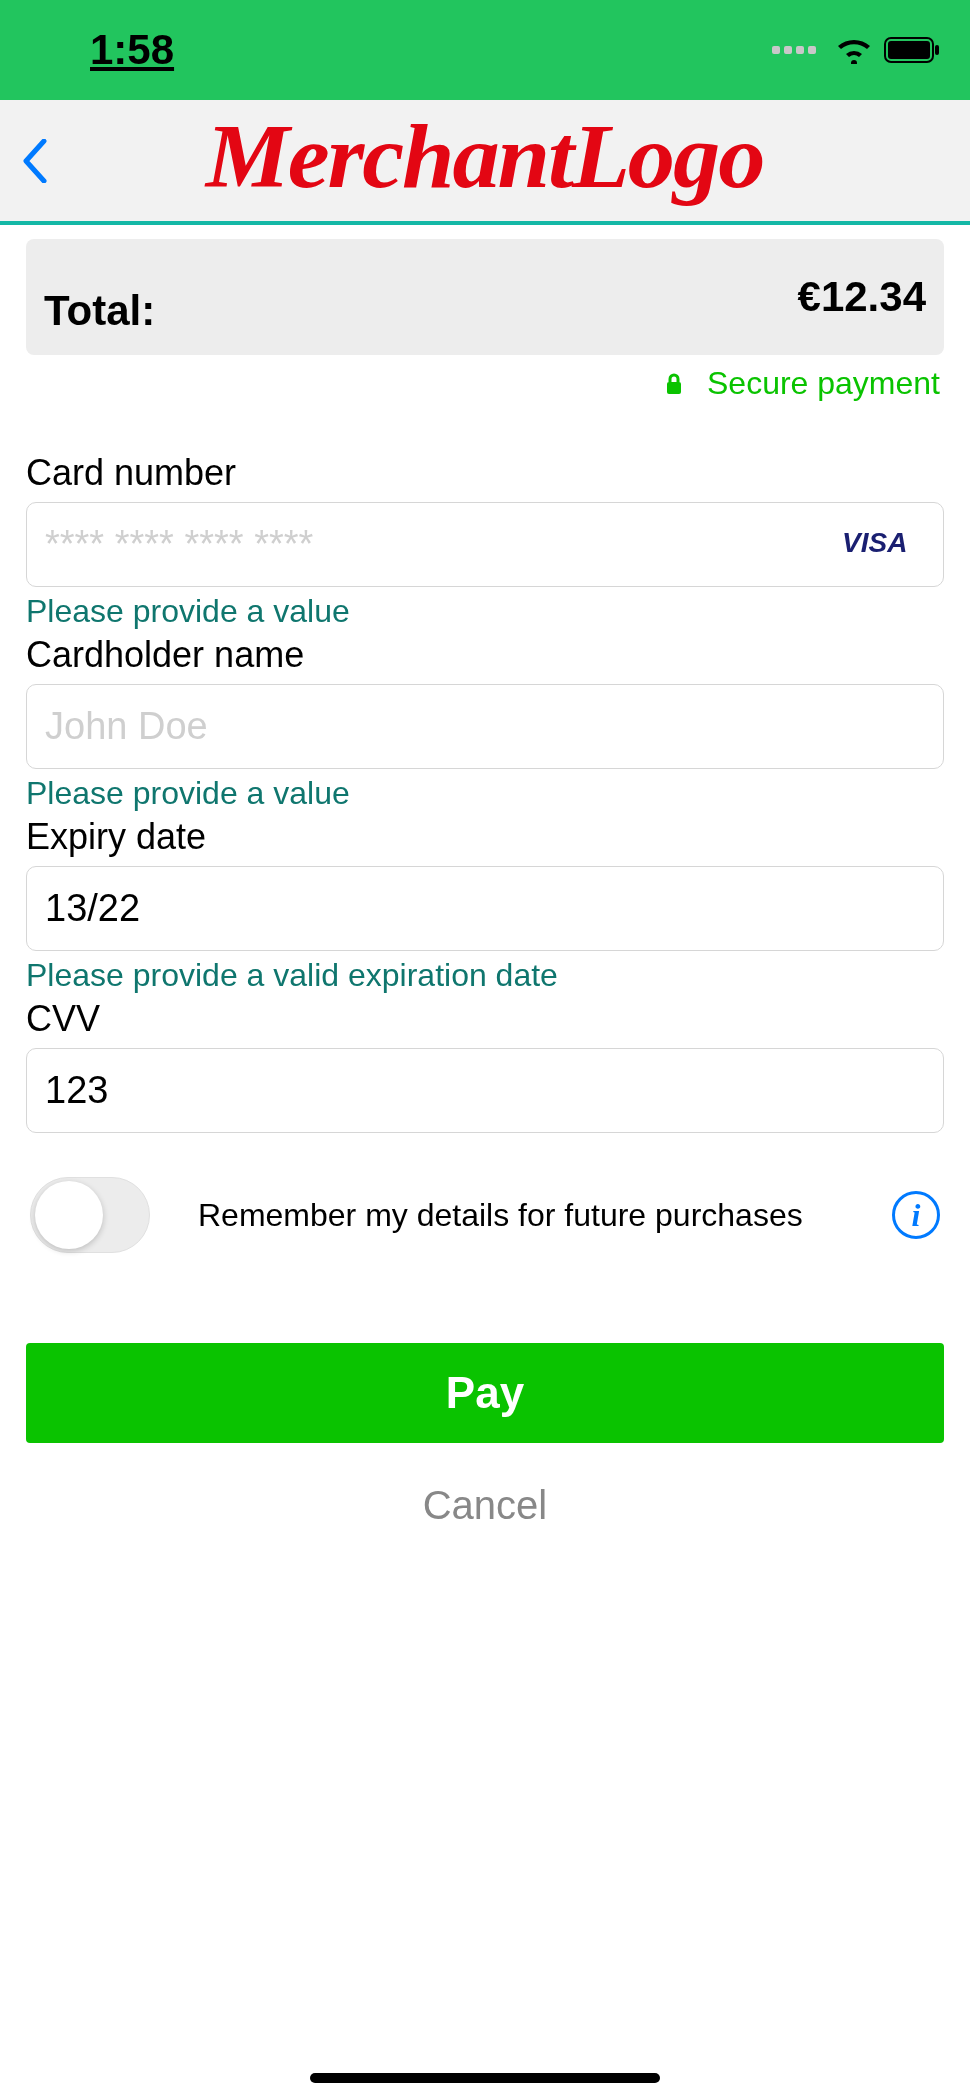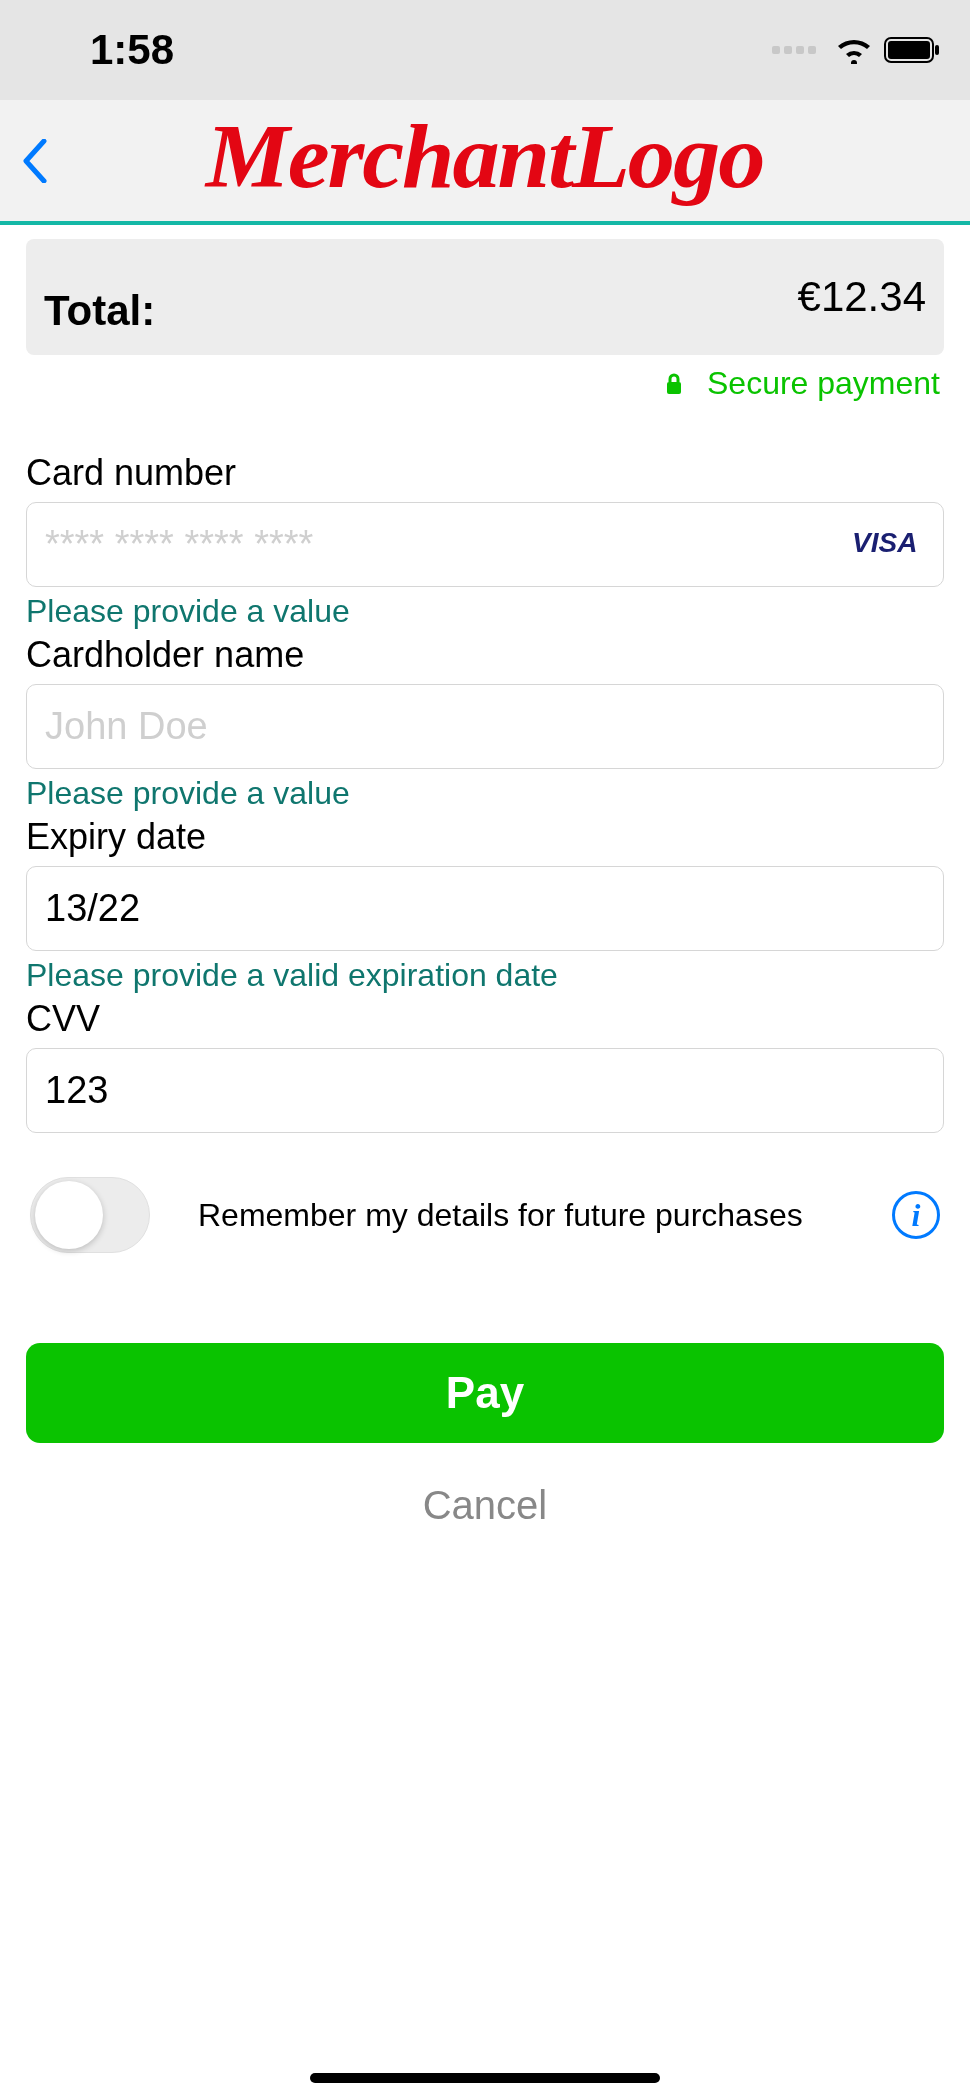--- a/index.html
+++ b/index.html
@@ -1,45 +1,45 @@
 <!DOCTYPE html>
 <html><head>
 <meta charset="utf-8">
 <style>
   * { box-sizing: border-box; margin: 0; padding: 0; }
   html, body { width: 970px; height: 2099px; font-family: -apple-system, "Helvetica Neue", Arial, sans-serif; background: #f2f2f2; color: #000; }
   .screen { width: 970px; height: 2099px; background: #fff; display: flex; flex-direction: column; position: relative; }
-  .statusbar { height: 100px; background: #e5e5e5; display: flex; align-items: center; justify-content: space-between; padding: 0 30px 0 90px; }
+  .statusbar { height: 100px; background: #22c55e; display: flex; align-items: center; justify-content: space-between; padding: 0 30px 0 90px; text-decoration: underline; }
   .statusbar .time { font-size: 42px; font-weight: 600; }
   .statusbar .right { display: flex; align-items: center; gap: 12px; }
   .dots { display: flex; gap: 4px; margin-right: 8px; }
   .dots span { width: 8px; height: 8px; background: #c8c8c8; border-radius: 2px; }
   .topbar { height: 125px; background: #f2f2f2; border-bottom: 4px solid #14b8a6; display: flex; align-items: center; position: relative; }
   .back { width: 70px; height: 100%; display: flex; align-items: center; justify-content: center; position: absolute; left: 0; }
   .logo-wrap { flex: 1; display: flex; align-items: center; justify-content: center; }
   .logo-text { font-family: "Brush Script MT", cursive; font-size: 90px; font-weight: 700; color: #e30613; font-style: italic; line-height: 1; transform: translateY(-4px) scaleX(1.05); letter-spacing: -2px; }
   .content { flex: 1; background: #fff; padding: 0 26px; display: flex; flex-direction: column; }
   .total-row { background: #ededed; border-radius: 8px; margin-top: 14px; padding: 20px 18px; display: flex; justify-content: space-between; align-items: center; }
   .total-label { font-size: 42px; font-weight: 700; margin-top: 28px; }
-  .total-amount { font-size: 42px; font-weight: 400; }
+  .total-amount { font-size: 42px; font-weight: 700; }
   .secure-row { display: flex; justify-content: flex-end; align-items: center; gap: 24px; margin-top: 10px; margin-bottom: 50px; padding-right: 4px; }
   .secure-text { color: #0ac300; font-size: 32px; }
   .field-label { font-size: 36px; font-weight: 400; margin-bottom: 8px; margin-top: 0; }
   .field-block { margin-bottom: 4px; }
   .input-wrap { position: relative; }
   .input { width: 100%; border: 1px solid #d6d6d6; border-radius: 10px; padding: 20px 18px; font-size: 38px; background: #fff; color: #000; font-family: inherit; }
   .input::placeholder { color: #cfcfcf; }
-  .card-icon { position: absolute; right: 0; top: 50%; transform: translateY(-50%); }
+  .card-icon { position: absolute; right: 10px; top: 50%; transform: translateY(-50%); }
   .error { color: #0f766e; font-size: 32px; margin-top: 6px; }
   .remember-row { display: flex; align-items: center; gap: 48px; margin-top: 40px; padding: 0 4px; }
   .toggle { width: 120px; height: 76px; border-radius: 38px; background: #ececec; position: relative; border: 1px solid #e0e0e0; }
   .toggle .knob { width: 68px; height: 68px; border-radius: 50%; background: #fff; position: absolute; top: 3px; left: 4px; box-shadow: 0 2px 6px rgba(0,0,0,0.2); }
   .remember-text { font-size: 32px; flex: 1; }
   .info-btn { width: 48px; height: 48px; border: 3px solid #007aff; border-radius: 50%; color: #007aff; display: flex; align-items: center; justify-content: center; font-size: 32px; font-family: Georgia, serif; font-style: italic; font-weight: 600; }
-  .pay-button { margin-top: 90px; background: #0ac300; color: #fff; border: none; border-radius: 14px; height: 100px; font-size: 44px; font-weight: 700; width: 100%; }
+  .pay-button { margin-top: 90px; background: #0ac300; color: #fff; border: none; border-radius: 4px; height: 100px; font-size: 44px; font-weight: 700; width: 100%; }
   .cancel-button { margin-top: 40px; background: transparent; border: none; color: #888; font-size: 40px; width: 100%; text-align: center; }
   .home-indicator { position: absolute; bottom: 16px; left: 50%; transform: translateX(-50%); width: 350px; height: 10px; background: #000; border-radius: 5px; }
 </style>
 </head>
 <body>
 
 <div class="screen">
 
   <div class="statusbar">
     <div class="time">1:58</div>

